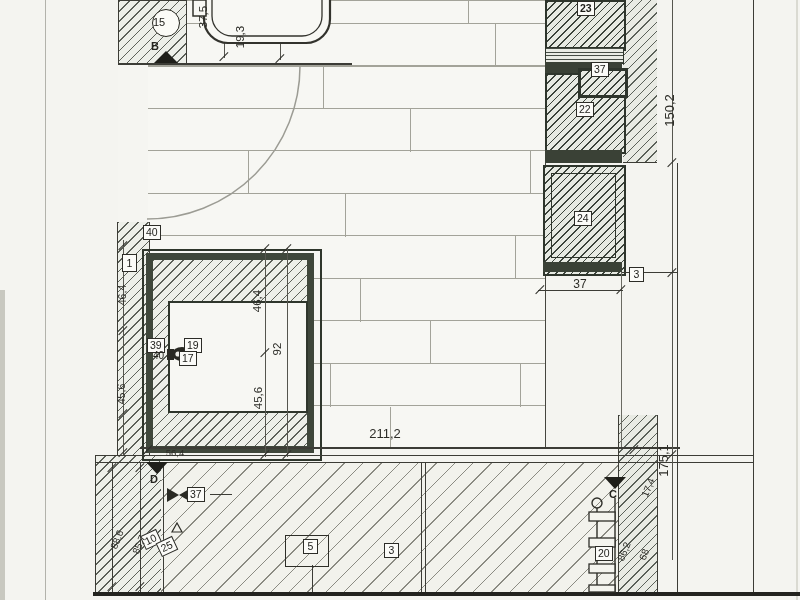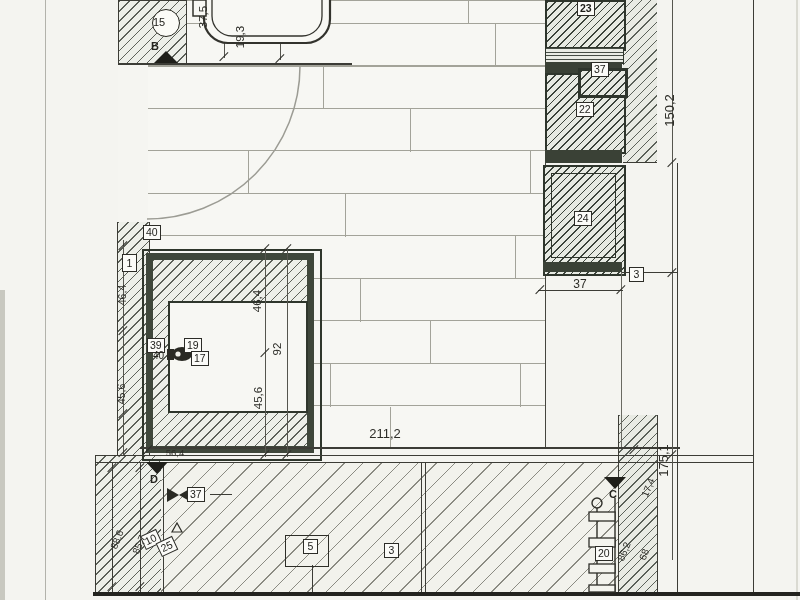--- a/index.html
+++ b/index.html
@@ -163,21 +163,21 @@
   <div class="abs linev z25" style="left:312px;top:565px;height:28px;"></div>
 
   <div class="abs z35" style="left:152px;top:9px;width:26px;height:26px;border:1.5px solid #26261f;border-radius:50%;background:#fbfbf7;
               font-size:11px;line-height:24px;color:#1c1c18;">15</div>
   <div class="abs txt" style="left:151px;top:40px;font-weight:bold;">B</div>
   <div class="abs box-label" style="left:143px;top:225px;">40</div>
   <div class="abs box-label" style="left:122px;top:254px;height:18px;line-height:16px;">1</div>
   <div class="abs box-label" style="left:147px;top:338px;">39</div>
   <div class="abs txt" style="left:153px;top:350px;font-size:10px;">40</div>
   <div class="abs box-label" style="left:184px;top:338px;">19</div>
-  <div class="abs box-label" style="left:191px;top:351px;">17</div>
+  <div class="abs box-label" style="left:179px;top:351px;">17</div>
   <div class="abs box-label" style="left:577px;top:1px;font-weight:bold;">23</div>
   <div class="abs box-label" style="left:591px;top:62px;">37</div>
   <div class="abs box-label" style="left:576px;top:102px;">22</div>
   <div class="abs box-label" style="left:574px;top:211px;">24</div>
   <div class="abs box-label" style="left:629px;top:267px;">3</div>
   <div class="abs txt" style="left:150px;top:473px;font-weight:bold;">D</div>
   <div class="abs box-label" style="left:187px;top:487px;">37</div>
   <div class="abs box-label r25" style="left:142px;top:532px;">10</div>
   <div class="abs box-label r25" style="left:158px;top:539px;">25</div>
   <div class="abs box-label" style="left:303px;top:539px;">5</div>

